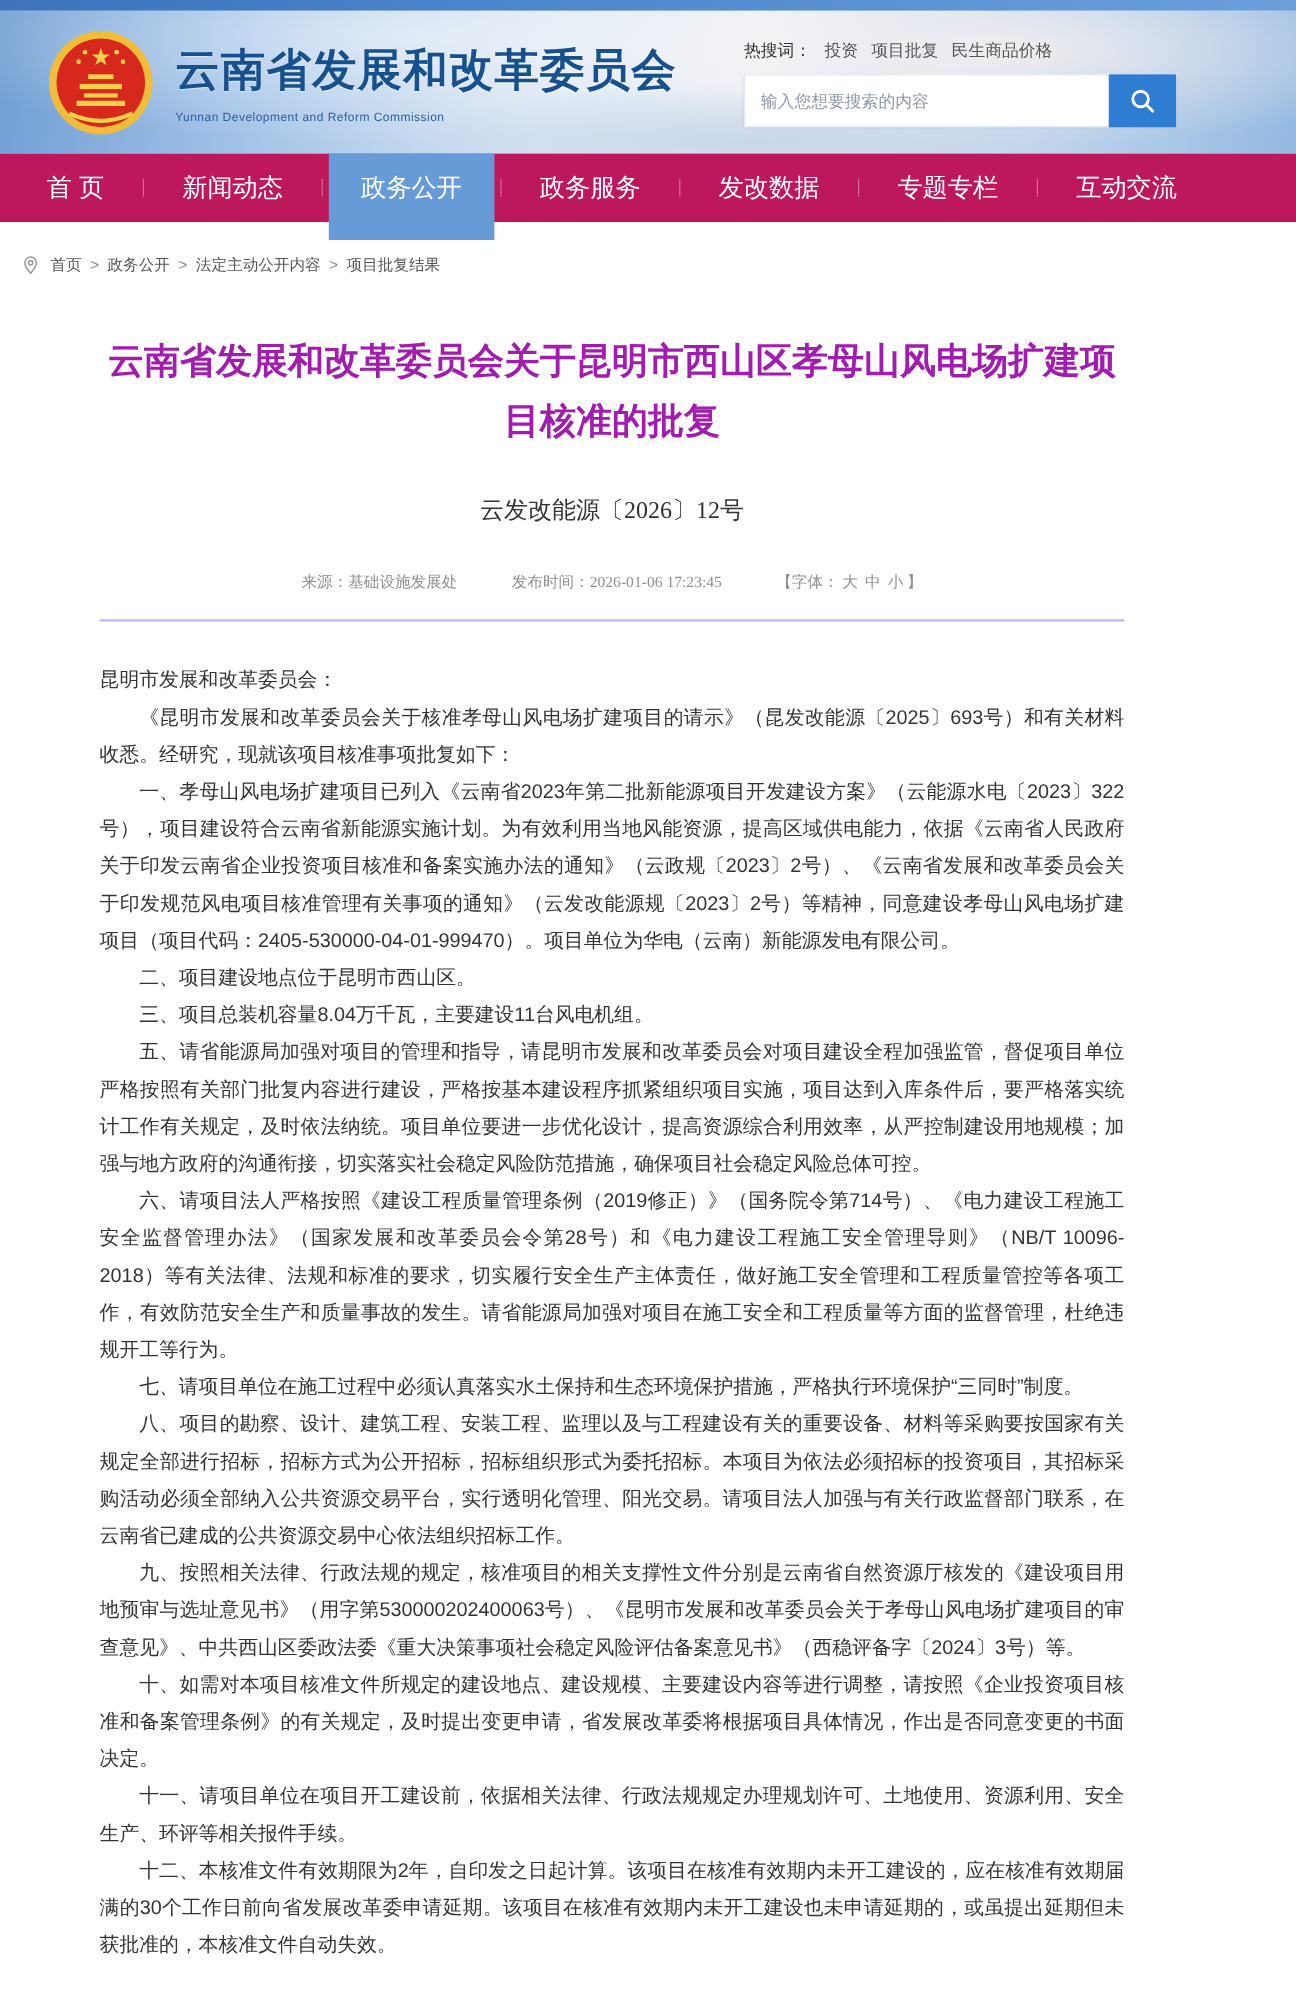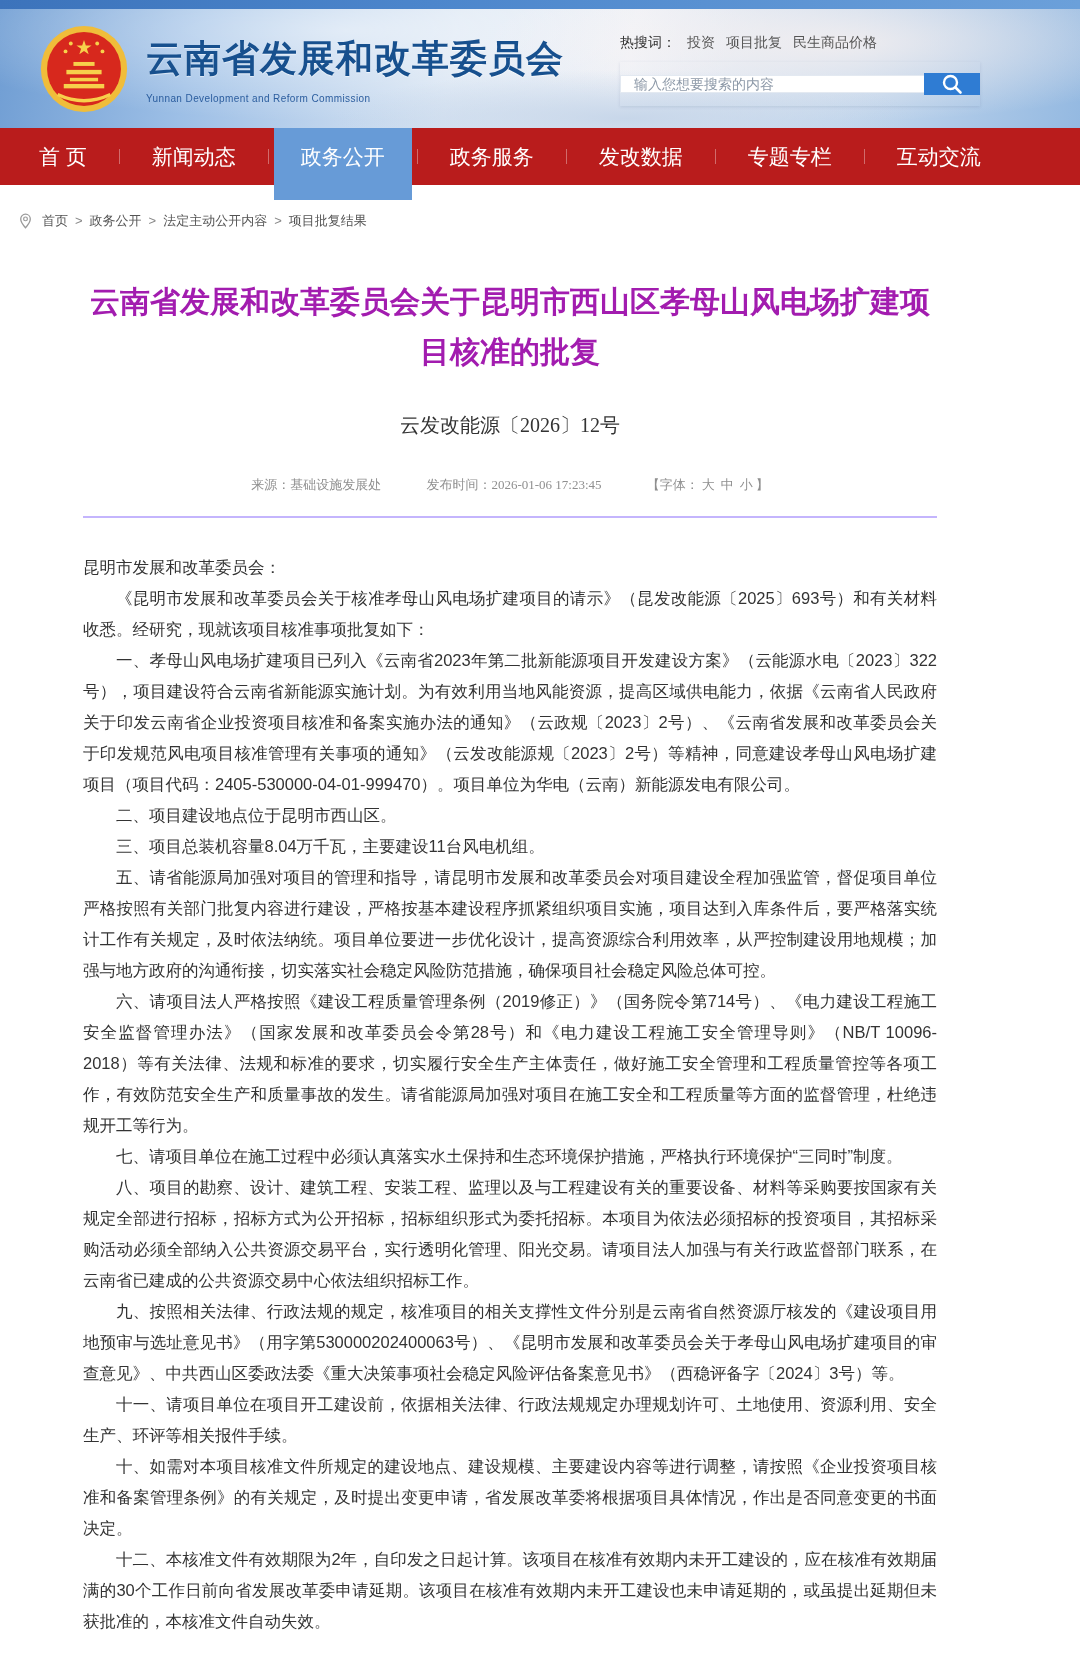--- a/index.html
+++ b/index.html
@@ -21,26 +21,26 @@
   }
   .header-inner { width:1020px; height:100%; padding:0 40px; display:flex; justify-content:space-between; align-items:center; }
   .brand { display:flex; align-items:center; gap:18px; }
   .emblem svg { width:88px; height:88px; display:block; }
   .site-title { font-size:37px; font-weight:bold; color:#17508e; letter-spacing:1px; text-shadow:0 1px 1px rgba(255,255,255,0.6); }
   .site-subtitle { font-size:10px; color:#2b5d9e; margin-top:9px; letter-spacing:0.4px; }
   .header-right { width:360px; display:flex; flex-direction:column; gap:11px; margin-top:2px; }
   .hot-row { font-size:14px; color:#333; line-height:18px; }
   .hot-label { font-weight:normal; color:#333; }
   .hot-link { color:#555; text-decoration:none; margin-left:11px; }
-  .search-row { display:flex; height:44px; box-shadow:0 1px 3px rgba(60,90,130,0.15);align-items:center; }
+  .search-row { display:flex; height:44px; box-shadow:0 1px 3px rgba(60,90,130,0.15); }
   .search-input { flex:1; border:1px solid #e3e9f1; border-right:none; padding:0 13px; font-size:14px; color:#333; outline:none; background:#fff; }
   .search-input::placeholder { color:#8d99a8; }
   .search-btn { width:56px; background:#2f7cd3; border:none; cursor:pointer; display:flex; align-items:center; justify-content:center; }
   
-  .main-nav { height:57px; background:#b91c1c; position:relative; z-index:2; }
+  .main-nav { height:57px; background:#be185d; position:relative; z-index:2; }
   .nav-inner { width:1020px; height:100%; padding:0 12px; display:flex; align-items:center; justify-content:space-between; }
   .nav-item { color:#fff; font-size:21px; font-weight:500; text-decoration:none; line-height:57px; padding:0 27px; position:relative; white-space:nowrap; }
   .nav-item.active { background:#679bd7; }
   .nav-item.active::after { content:""; position:absolute; left:0; right:0; top:57px; height:15px; background:#679bd7; }
   .nav-sep { width:1px; height:15px; background:rgba(255,255,255,0.35); }
   
   .breadcrumb-row { padding:27px 0 17px 18px; display:flex; align-items:center; font-size:13px; color:#555; }
   .bc-icon { display:inline-flex; margin-right:9px; }
   .bc-icon svg { width:15px; height:17px; }
   .bc-link { color:#555; text-decoration:none; }
@@ -150,19 +150,19 @@
     <div>
         <p class="para">《昆明市发展和改革委员会关于核准孝母山风电场扩建项目的请示》（昆发改能源〔2025〕693号）和有关材料收悉。经研究，现就该项目核准事项批复如下：</p>
         <p class="para">一、孝母山风电场扩建项目已列入《云南省2023年第二批新能源项目开发建设方案》（云能源水电〔2023〕322号），项目建设符合云南省新能源实施计划。为有效利用当地风能资源，提高区域供电能力，依据《云南省人民政府关于印发云南省企业投资项目核准和备案实施办法的通知》（云政规〔2023〕2号）、《云南省发展和改革委员会关于印发规范风电项目核准管理有关事项的通知》（云发改能源规〔2023〕2号）等精神，同意建设孝母山风电场扩建项目（项目代码：2405-530000-04-01-999470）。项目单位为华电（云南）新能源发电有限公司。</p>
         <p class="para">二、项目建设地点位于昆明市西山区。</p>
         <p class="para">三、项目总装机容量8.04万千瓦，主要建设11台风电机组。</p>
         <p class="para">五、请省能源局加强对项目的管理和指导，请昆明市发展和改革委员会对项目建设全程加强监管，督促项目单位严格按照有关部门批复内容进行建设，严格按基本建设程序抓紧组织项目实施，项目达到入库条件后，要严格落实统计工作有关规定，及时依法纳统。项目单位要进一步优化设计，提高资源综合利用效率，从严控制建设用地规模；加强与地方政府的沟通衔接，切实落实社会稳定风险防范措施，确保项目社会稳定风险总体可控。</p>
         <p class="para">六、请项目法人严格按照《建设工程质量管理条例（2019修正）》（国务院令第714号）、《电力建设工程施工安全监督管理办法》（国家发展和改革委员会令第28号）和《电力建设工程施工安全管理导则》（NB/T 10096-2018）等有关法律、法规和标准的要求，切实履行安全生产主体责任，做好施工安全管理和工程质量管控等各项工作，有效防范安全生产和质量事故的发生。请省能源局加强对项目在施工安全和工程质量等方面的监督管理，杜绝违规开工等行为。</p>
         <p class="para">七、请项目单位在施工过程中必须认真落实水土保持和生态环境保护措施，严格执行环境保护“三同时”制度。</p>
         <p class="para">八、项目的勘察、设计、建筑工程、安装工程、监理以及与工程建设有关的重要设备、材料等采购要按国家有关规定全部进行招标，招标方式为公开招标，招标组织形式为委托招标。本项目为依法必须招标的投资项目，其招标采购活动必须全部纳入公共资源交易平台，实行透明化管理、阳光交易。请项目法人加强与有关行政监督部门联系，在云南省已建成的公共资源交易中心依法组织招标工作。</p>
         <p class="para">九、按照相关法律、行政法规的规定，核准项目的相关支撑性文件分别是云南省自然资源厅核发的《建设项目用地预审与选址意见书》（用字第530000202400063号）、《昆明市发展和改革委员会关于孝母山风电场扩建项目的审查意见》、中共西山区委政法委《重大决策事项社会稳定风险评估备案意见书》（西稳评备字〔2024〕3号）等。</p>
+        <p class="para">十、如需对本项目核准文件所规定的建设地点、建设规模、主要建设内容等进行调整，请按照《企业投资项目核准和备案管理条例》的有关规定，及时提出变更申请，省发展改革委将根据项目具体情况，作出是否同意变更的书面决定。</p>
         <p class="para">十一、请项目单位在项目开工建设前，依据相关法律、行政法规规定办理规划许可、土地使用、资源利用、安全生产、环评等相关报件手续。</p>
-        <p class="para">十、如需对本项目核准文件所规定的建设地点、建设规模、主要建设内容等进行调整，请按照《企业投资项目核准和备案管理条例》的有关规定，及时提出变更申请，省发展改革委将根据项目具体情况，作出是否同意变更的书面决定。</p>
         <p class="para">十二、本核准文件有效期限为2年，自印发之日起计算。该项目在核准有效期内未开工建设的，应在核准有效期届满的30个工作日前向省发展改革委申请延期。该项目在核准有效期内未开工建设也未申请延期的，或虽提出延期但未获批准的，本核准文件自动失效。</p>
       </div>
   </div>
 
 </main>
 
 </body></html>

